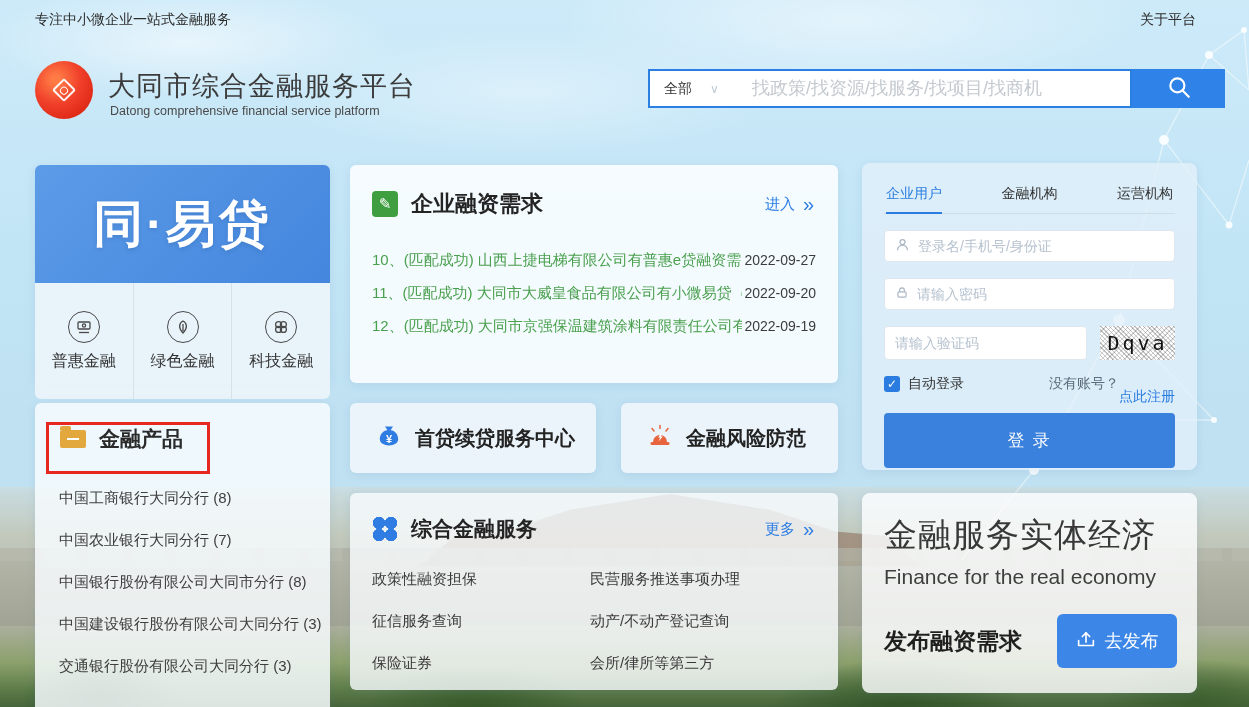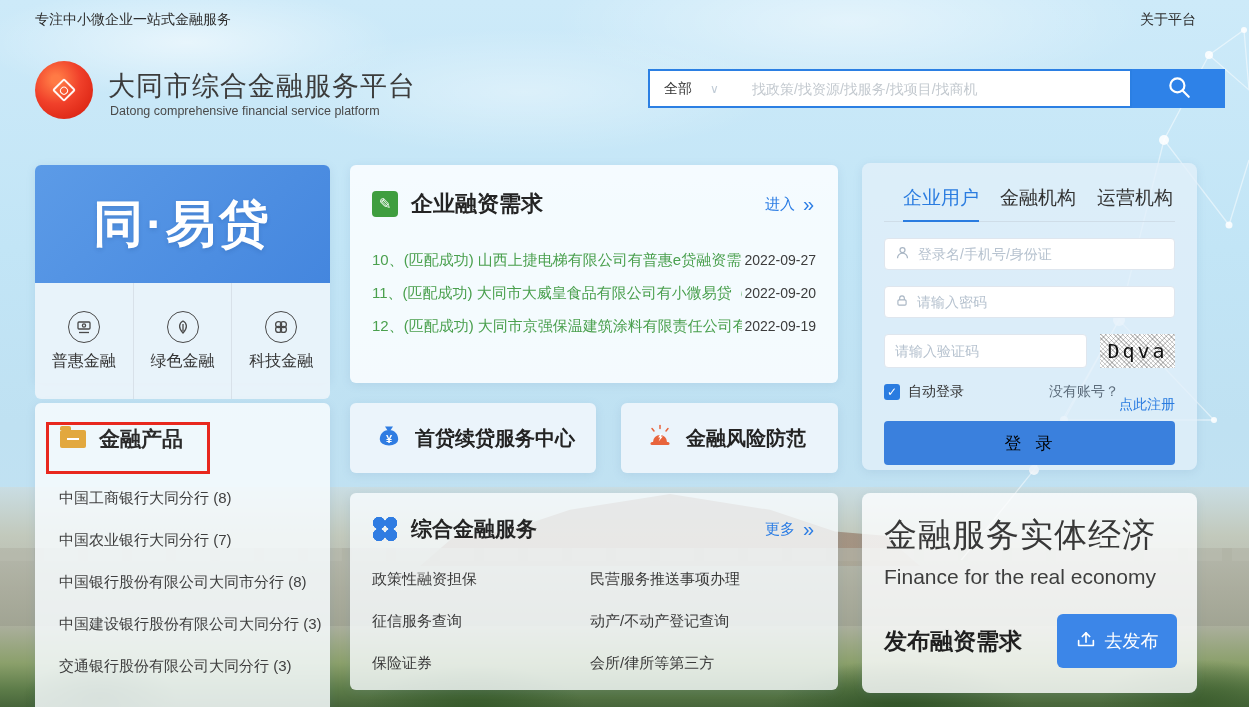--- a/index.html
+++ b/index.html
@@ -44,21 +44,21 @@
   .logo-coin::after { content:""; position:absolute; left:50%; top:50%; width:6px; height:6px;
     transform:translate(-50%,-50%); border:1.5px solid #fff; border-radius:50%; }
   .header-title { left:108px; top:68px; font-size:27px; color:#3b3b3b; letter-spacing:1px; z-index:2; font-weight:500; }
   .header-subtitle { left:110px; top:104px; font-size:12.5px; color:#4a4a4a; z-index:2; }
 
   
   .search { left:648px; top:69px; width:577px; height:39px; display:flex; z-index:2; }
   .search-box { flex:1; background:#fff; border:2px solid #2b7fe3; display:flex; align-items:center; }
   .search-cat { display:flex; align-items:center; width:86px; padding-left:14px; font-size:14px; color:#333; cursor:pointer; }
   .search-chev { margin-left:18px; color:#c0cbd6; font-size:12px; }
-  .search-input { flex:1; border:none; outline:none; background:transparent; font-size:14px; color:#000000;
+  .search-input { flex:1; border:none; outline:none; background:transparent; font-size:18px; color:#000000;
     padding-left:16px; font-family:inherit; }
   .search-input::placeholder { color:#c3c9cf; }
   .search-btn { width:93px; background:#2e82e8; border:none; display:flex; align-items:center; justify-content:center; cursor:pointer; }
 
   
   .card-a { left:35px; top:165px; width:295px; height:218px; }
   .banner { height:118px; border-radius:6px 6px 0 0; display:flex; align-items:center; justify-content:center;
     background:linear-gradient(135deg,#5c9be7,#4486de); color:#fff; font-size:50px; font-weight:bold;
     letter-spacing:3px; text-shadow:0 2px 4px rgba(20,60,120,.18); cursor:pointer; }
   .card-a-bottom { height:116px; border-radius:0 0 6px 6px; background:rgba(234,243,250,.95); display:flex; }
@@ -77,42 +77,42 @@
   .enter-link { margin-left:auto; display:flex; align-items:center; color:#2a7ce4; font-size:15px; cursor:pointer; }
   .dbl-chev { font-size:20px; margin-left:8px; line-height:1; }
   .needs-list { margin-top:30px; padding:0 22px; }
   .needs-row { display:flex; align-items:center; height:22px; margin-bottom:11px; cursor:pointer; }
   .needs-text { color:#4aa04e; font-size:15px; white-space:nowrap; overflow:hidden; max-width:370px; }
   .needs-date { margin-left:auto; color:#3c3c3c; font-size:14px; }
 
   
   .login-card { left:862px; top:163px; width:335px; height:307px; background:rgba(227,240,250,.78); border-radius:8px; padding:22px; }
   .tabs { display:flex; justify-content:space-between; border-bottom:1px solid #cfdde8; padding:0 2px; }
-  .tab { font-size:19px; color:#333; padding-bottom:9px; cursor:pointer;margin-left:17px; }
+  .tab { font-size:14px; color:#333; padding-bottom:9px; cursor:pointer; }
   .tab.active { color:#2a7ce0; border-bottom:2px solid #2a7ce0; margin-bottom:-1px; }
   .lg-input { margin-top:16px; height:32px; background:#fff; border:1px solid #dfe6ee; border-radius:4px;
     display:flex; align-items:center; padding:0 10px; }
   .lg-input input { flex:1; border:none; outline:none; font-size:14px; color:#333; background:transparent; font-family:inherit; margin-left:8px; }
   .lg-input input::placeholder { color:#b6c2cf; }
   .captcha-row { display:flex; margin-top:16px; align-items:center; }
   .captcha-row .lg-input { margin-top:0; flex:1; height:34px; }
   .captcha-img { width:95px; height:34px; margin-left:13px; background:#fdfdfd; cursor:pointer;
     display:flex; align-items:center; justify-content:center;
     font-family:"DejaVu Sans Mono",monospace; font-size:20px; letter-spacing:3px; color:#111;
     background-image:
       repeating-linear-gradient(45deg, rgba(0,0,0,.22) 0 1px, transparent 1px 3px),
       repeating-linear-gradient(-45deg, rgba(0,0,0,.16) 0 1px, transparent 1px 4px); }
   .check-row { display:flex; align-items:center; margin-top:15px; height:18px; }
   .checkbox { width:16px; height:16px; background:#2a7ce0; border-radius:3px; color:#fff; font-size:12px;
     display:flex; align-items:center; justify-content:center; cursor:pointer; }
   .check-label { margin-left:8px; font-size:14px; color:#333; }
   .no-account { margin-left:auto; font-size:14px; color:#5b6b7a; }
   .register-link { font-size:14px; color:#2a7ce0; cursor:pointer;margin-top:25px; }
-  .login-btn { margin-top:20px; width:100%; height:44px; background:#3a80dd; border:none; border-radius:4px;
-    color:#000000; font-size:17px; letter-spacing:2px; cursor:pointer; font-family:Liberation Mono, monospace; }
+  .login-btn { margin-top:20px; width:100%; height:55px; background:#3a80dd; border:none; border-radius:4px;
+    color:#ffffff; font-size:17px; letter-spacing:2px; cursor:pointer; font-family:Liberation Serif, serif; }
 
   
   .prod-card { left:35px; top:403px; width:295px; height:316px; background:rgba(247,251,254,.85); }
   .prod-header { display:flex; align-items:center; margin:22px 0 0 25px; }
   .folder { position:relative; width:26px; height:18px; background:#e2a83e; border-radius:2px; }
   .folder::before { content:""; position:absolute; left:0; top:-4px; width:11px; height:4px; background:#e2a83e; border-radius:2px 2px 0 0; }
   .folder::after { content:""; position:absolute; left:7px; top:8px; width:12px; height:2px; background:#fff; }
   .prod-title { margin-left:13px; font-size:21px; font-weight:bold; color:#2a2a2a; }
   .red-box { left:46px; top:422px; width:164px; height:52px; border:3px solid #e8281e; z-index:4; pointer-events:none; }
   .bank-list { margin:36px 0 0 24px; list-style:none; }

